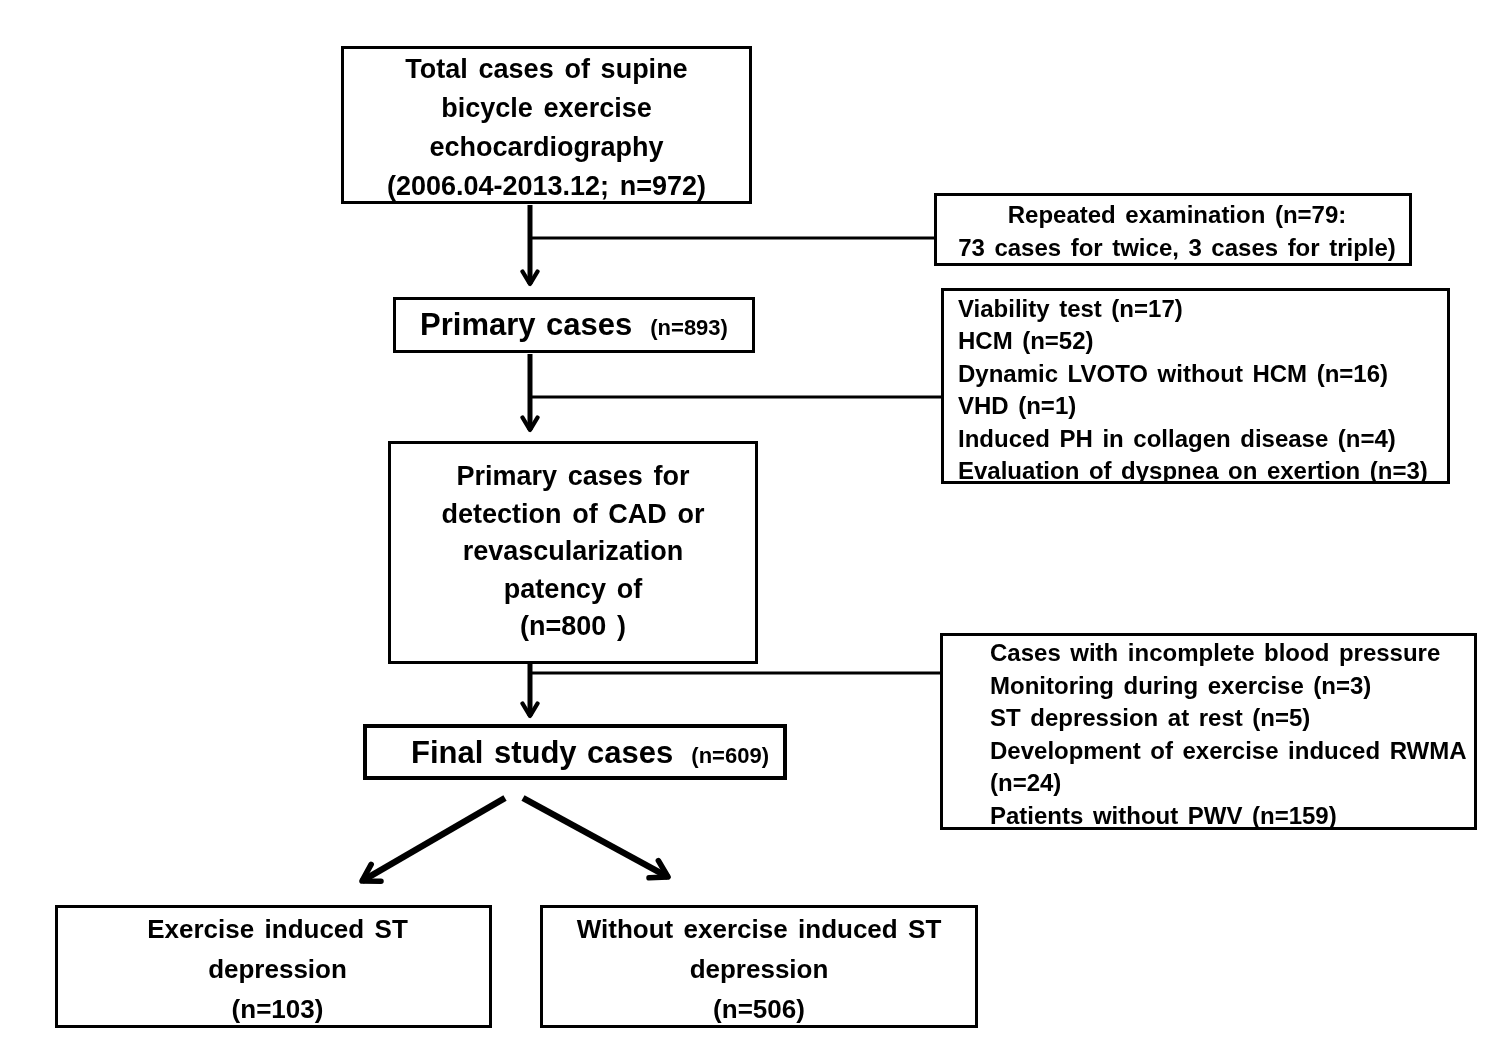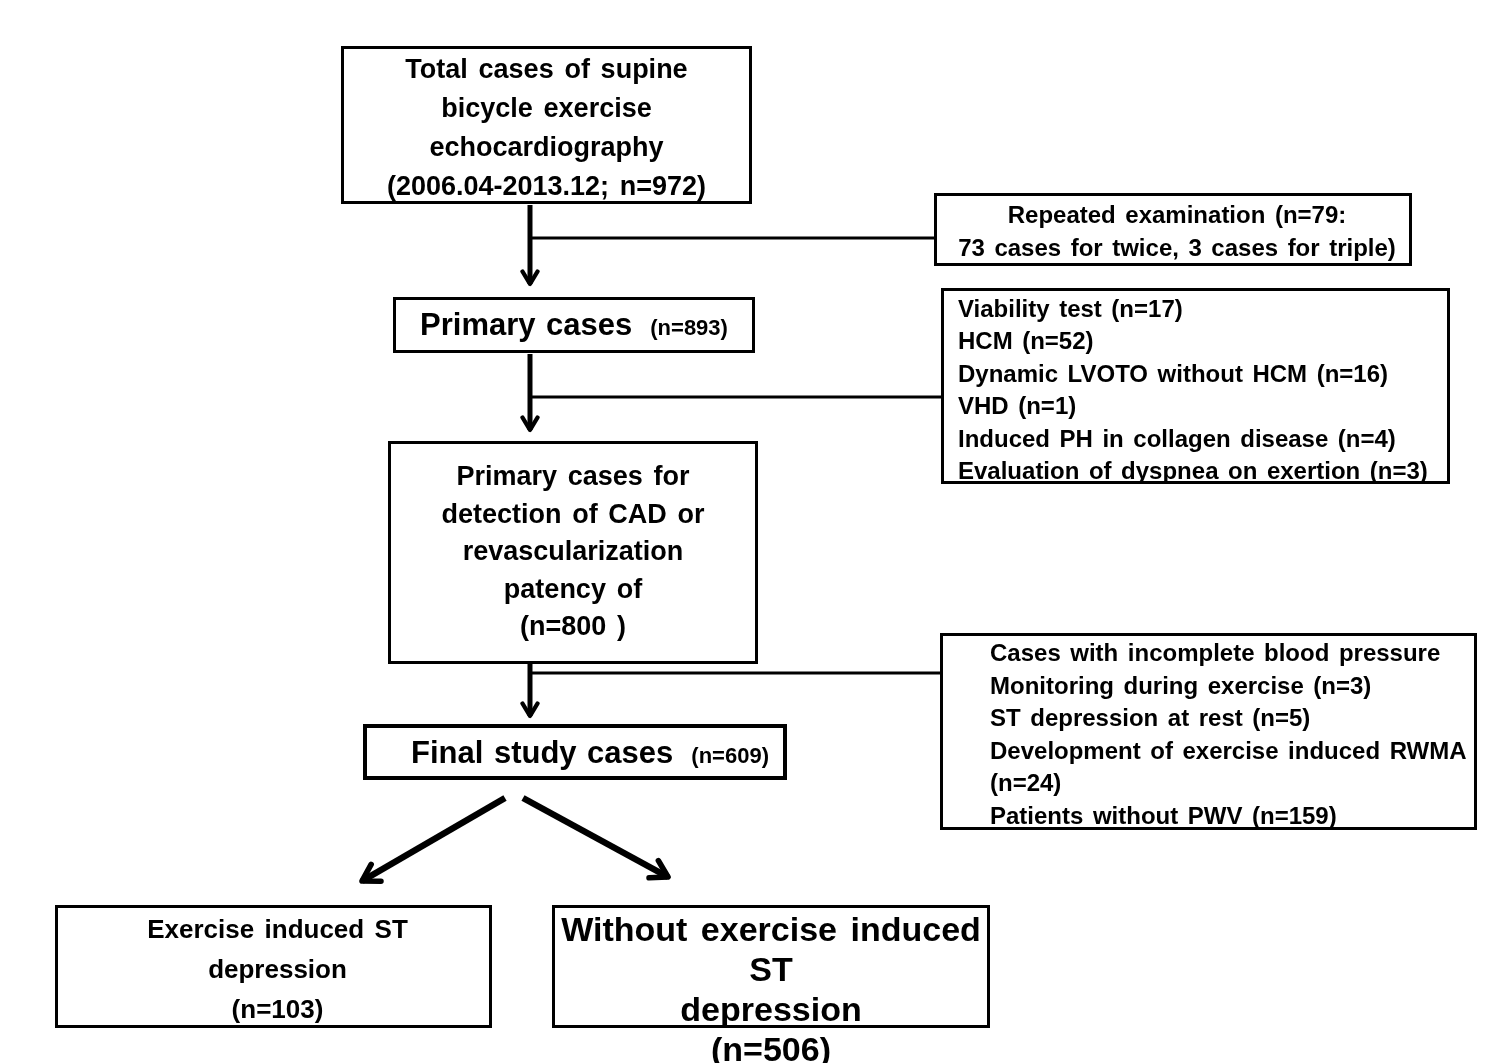--- a/index.html
+++ b/index.html
@@ -29,21 +29,21 @@
 
   
   #box-total    { left: 341px; top: 46px;  width: 411px; height: 158px; font-size: 27px; line-height: 39px; padding-top: 1px; }
   #box-repeated { left: 934px; top: 193px; width: 478px; height: 73px;  font-size: 24px; line-height: 33px; padding-top: 2px; text-align: center; }
   #box-primary  { left: 393px; top: 297px; width: 362px; height: 56px;  line-height: 50px; }
   #box-excl1    { left: 941px; top: 288px; width: 509px; height: 196px; font-size: 24px; line-height: 32.4px; padding-top: 2px; }
   #box-cad      { left: 340px; top: 441px; width: 370px; height: 223px; font-size: 27px; line-height: 37.5px; padding-top: 14px; margin-left: 48px; }
   #box-excl2    { left: 940px; top: 633px; width: 537px; height: 197px; font-size: 24px; line-height: 32.6px; padding-top: 1px; padding-left: 47px; }
   #box-final    { left: 363px; top: 724px; width: 424px; height: 56px;  line-height: 49px; border-width: 4px; padding-left: 30px; }
   #box-st       { left: 55px;  top: 905px; width: 437px; height: 123px; font-size: 26px; line-height: 40px; padding-top: 1px; padding-left: 8px; }
-  #box-nost     { left: 552px; top: 905px; width: 438px; height: 123px; font-size: 34px; line-height: 40px; padding-top: 1px; }
+  #box-nost     { left: 540px; top: 905px; width: 438px; height: 123px; font-size: 26px; line-height: 40px; padding-top: 1px; }
 
   .main-label  { font-size: 31px; }
   .count-label { font-size: 22px; margin-left: 18px; }
 
   #connectors {
     position: absolute;
     left: 0; top: 0;
     width: 1500px;
     height: 1063px;
   }

